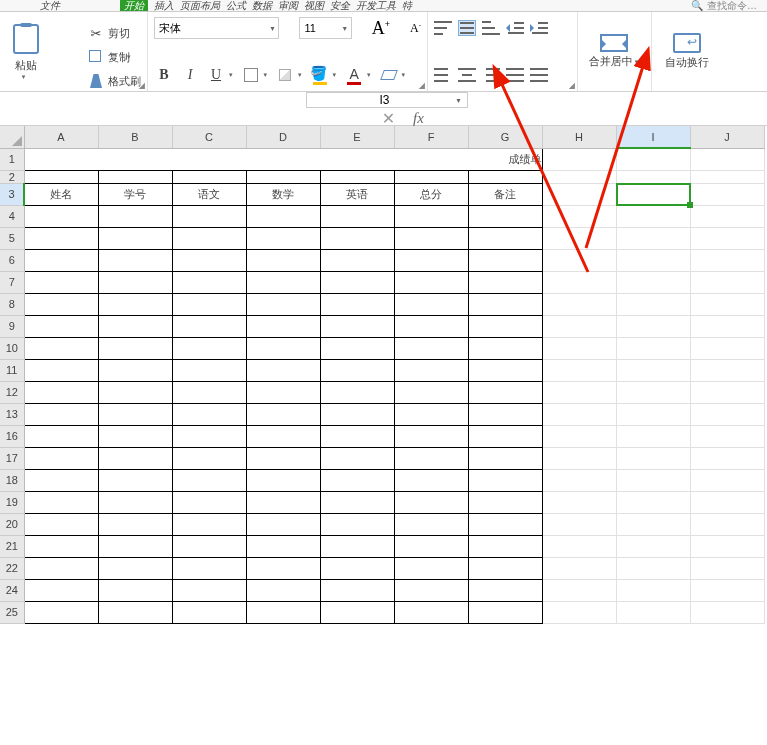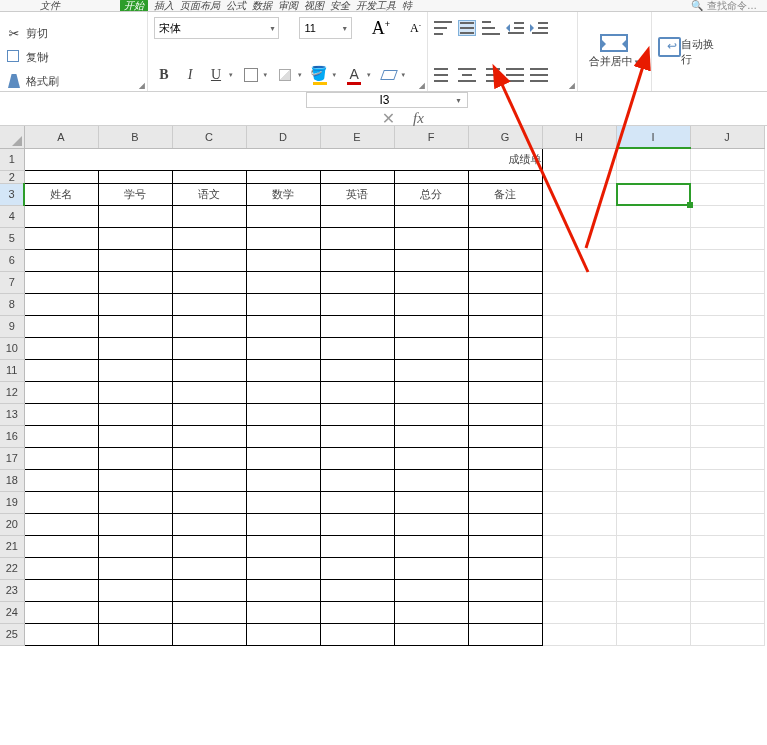--- a/index.html
+++ b/index.html
@@ -147,20 +147,25 @@
   <span class="menu-item">视图</span>
   <span class="menu-item">安全</span>
   <span class="menu-item">开发工具</span>
   <span class="menu-item">特</span>
   <span class="search">🔍 <span>查找命令…</span></span>
 </div>
 
 <div class="ribbon">
 
   <div class="ribbon-group group-paste">
+    <div class="paste-big">
+      <div class="paste-icon"></div>
+      <span>粘贴</span>
+        <span class="dd">▾</span>
+    </div>
     <div class="paste-side">
       <div class="row">
           <span class="ic">
             <span class="scissors">✂</span>
           </span>
           <span>剪切</span>
         </div>
       <div class="row">
           <span class="ic">
             <span class="copy-ic"></span>
@@ -286,21 +291,21 @@
     <div style="display:flex;flex-direction:column;align-items:center;cursor:pointer">
       <div class="merge-ic"></div>
       <div class="merge-lbl">
           <span>合并居中</span>
           <span class="dd" style="margin-left:2px">▾</span>
         </div>
     </div>
   </div>
 
   <div class="ribbon-group group-wrap" style="border-right:none">
-    <div style="display:flex;flex-direction:row;cursor:pointer">
+    <div style="display:flex;flex-direction:column;align-items:center;cursor:pointer">
       <div class="wrap-ic"></div>
       <div class="wrap-lbl">自动换行</div>
     </div>
   </div>
 </div>
 
 <div class="formula-bar">
   <div class="name-box">
     <span class="txt">I3</span>
     <span class="caret">▾</span>
@@ -570,33 +575,20 @@
           <td class="cell colD data-cell"></td>
           <td class="cell colE data-cell"></td>
           <td class="cell colF data-cell"></td>
           <td class="cell colG data-cell right-edge"></td>
           <td class="cell colH"></td>
           <td class="cell colI"></td>
           <td class="cell colJ"></td>
         </tr>
         <tr class="">
           <th class="rowhdr">22</th>
-          <td class="cell colA data-cell left-edge"></td>
-          <td class="cell colB data-cell"></td>
-          <td class="cell colC data-cell"></td>
-          <td class="cell colD data-cell"></td>
-          <td class="cell colE data-cell"></td>
-          <td class="cell colF data-cell"></td>
-          <td class="cell colG data-cell right-edge"></td>
-          <td class="cell colH"></td>
-          <td class="cell colI"></td>
-          <td class="cell colJ"></td>
-        </tr>
-        <tr class="">
-          <th class="rowhdr">23</th>
           <td class="cell colA data-cell left-edge"></td>
           <td class="cell colB data-cell"></td>
           <td class="cell colC data-cell"></td>
           <td class="cell colD data-cell"></td>
           <td class="cell colE data-cell"></td>
           <td class="cell colF data-cell"></td>
           <td class="cell colG data-cell right-edge"></td>
           <td class="cell colH"></td>
           <td class="cell colI"></td>
           <td class="cell colJ"></td>

